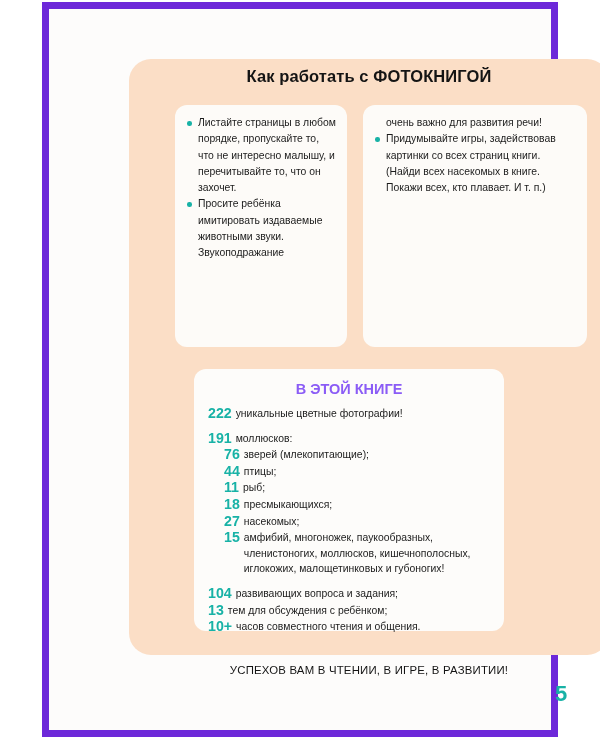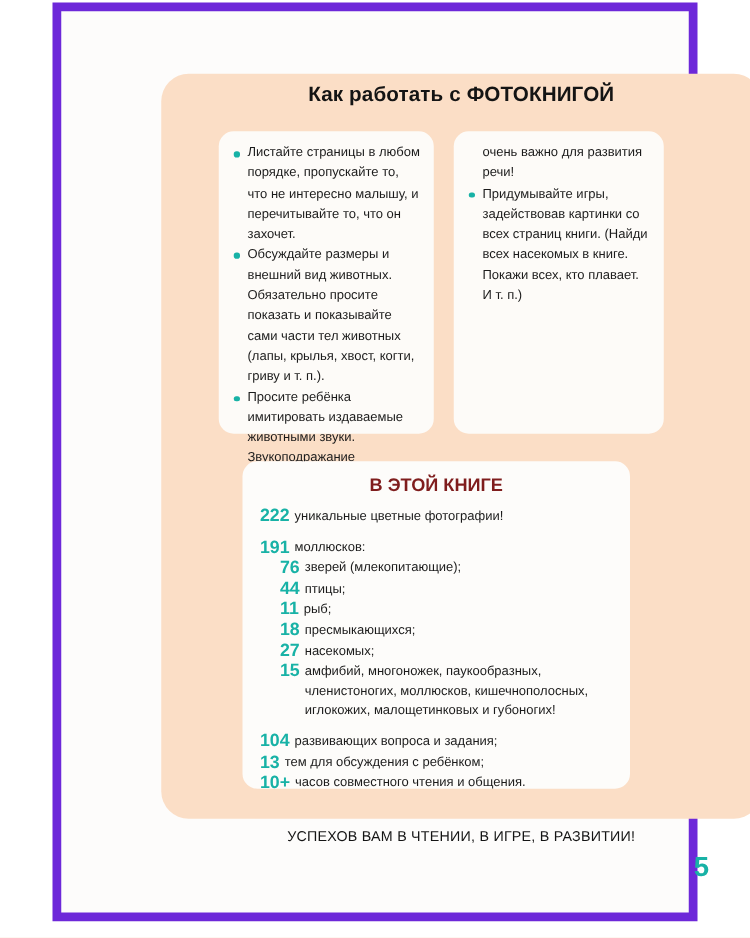--- a/index.html
+++ b/index.html
@@ -56,21 +56,21 @@
     position: absolute;
     top: 96px;
     height: 242px;
     background: #fdfbf8;
     border-radius: 12px;
     box-sizing: border-box;
     padding: 10px 11px 8px 11px;
     margin-left: 18px;
   }
   #tip-card-left  { left: 108px; width: 172px; }
-  #tip-card-right { left: 296px; width: 168px; }
+  #tip-card-right { left: 296px; width: 224px; }
 
   .tip-list {
     margin: 0;
     padding: 0;
     list-style: none;
   }
   .tip-list li {
     position: relative;
     padding-left: 12px;
     font-size: 10.4px;
@@ -99,21 +99,21 @@
     height: 262px;
     background: #fdfcfa;
     border-radius: 12px;
     box-sizing: border-box;
     padding: 12px 14px 10px 14px;
   }
   #book-card-title {
     text-align: center;
     font-size: 14.5px;
     font-weight: bold;
-    color: #7f1d1d;
+    color: #8b5cf6;
     margin-bottom: 9px;
   }
   .stat-row {
     display: flex;
     align-items: flex-start;
     font-size: 10.4px;
     line-height: 15.6px;
     color: #1b1b1b;
     margin-bottom: 1px;
   }
@@ -154,21 +154,20 @@
 
 <div id="page-sheet">
 
   <div id="peach-panel"></div>
 
   <div id="page-title">Как работать с ФОТОКНИГОЙ</div>
 
   <div id="tip-card-left" class="tip-card">
     <ul class="tip-list">
       <li class="bulleted">Листайте страницы в любом порядке, пропускайте то, что не интересно малышу, и перечитывайте то, что он захочет.</li>
-      <li class="bulleted">Обсуждайте размеры и внешний вид животных. Обязательно просите показать и показывайте сами части тел животных (лапы, крылья, хвост, когти, гриву и т. п.).</li>
       <li class="bulleted">Просите ребёнка имитировать издаваемые животными звуки. Звукоподражание</li>
     </ul>
   </div>
 
   <div id="tip-card-right" class="tip-card">
     <ul class="tip-list">
       <li class="nobullet">очень важно для развития речи!</li>
       <li class="bulleted">Придумывайте игры, задействовав картинки со всех страниц книги. (Найди всех насекомых в книге. Покажи всех, кто плавает. И т. п.)</li>
     </ul>
   </div>

